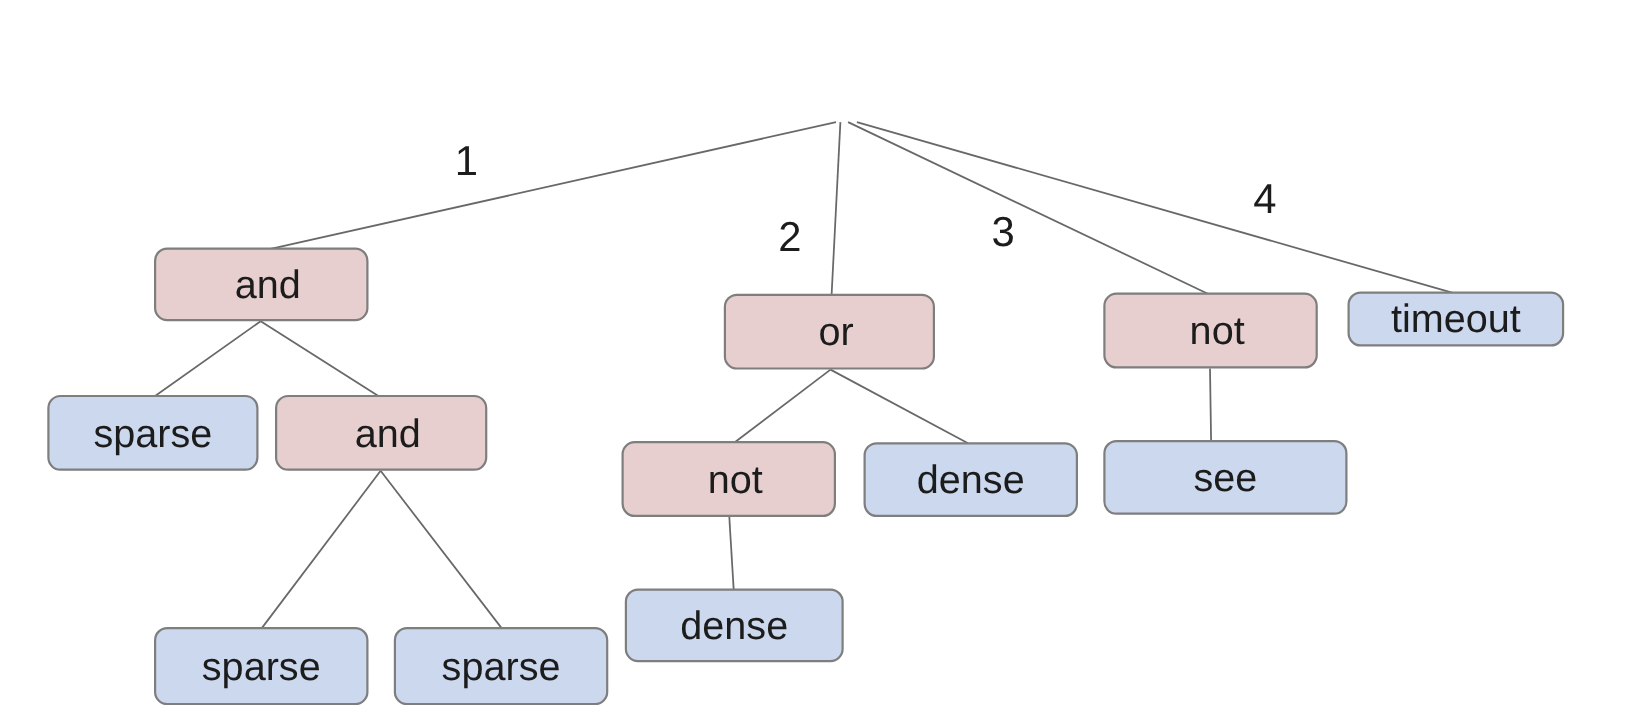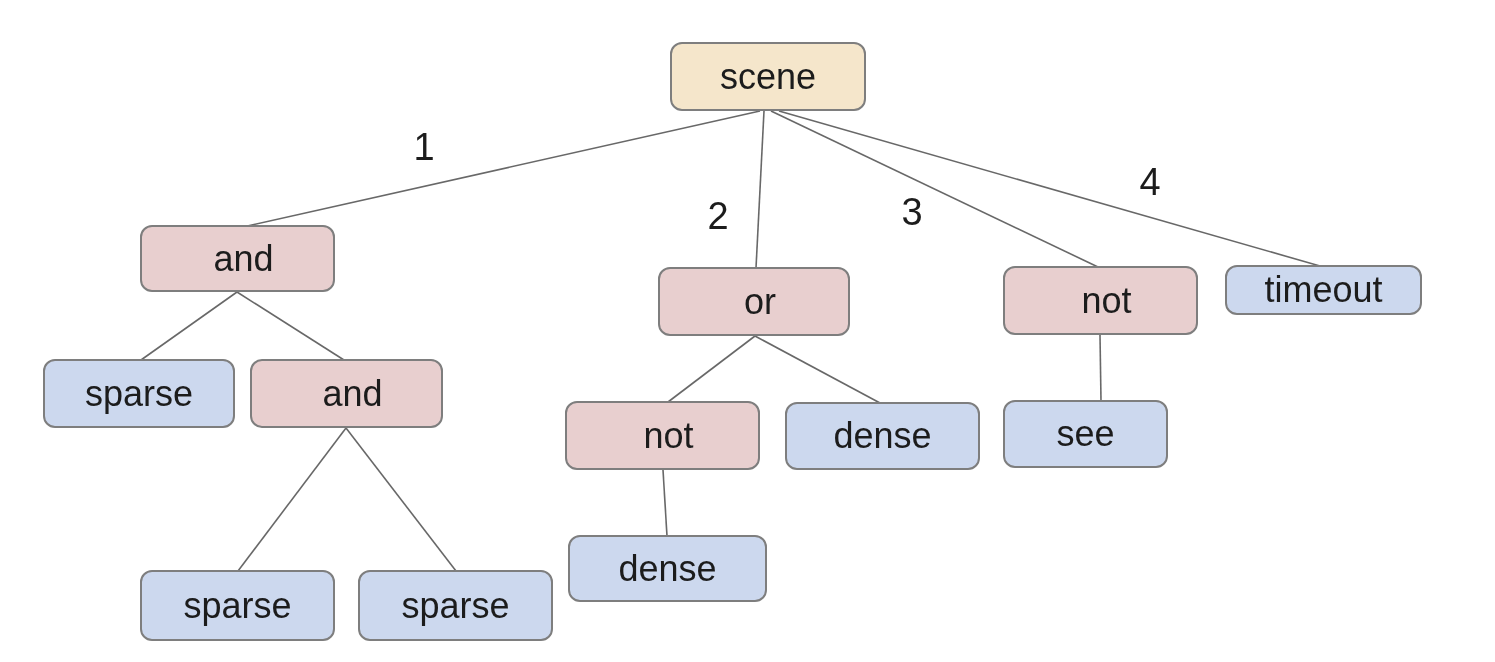--- a/index.html
+++ b/index.html
@@ -68,39 +68,38 @@
     <line x1="755" y1="336" x2="880" y2="403"></line>
     <line x1="663" y1="470" x2="667" y2="536"></line>
     <line x1="1100" y1="335" x2="1101" y2="401"></line>
   </svg>
 
   <div class="edge-label" style="left:424px; top:147px">1</div>
   <div class="edge-label" style="left:718px; top:216px">2</div>
   <div class="edge-label" style="left:912px; top:212px">3</div>
   <div class="edge-label" style="left:1150px; top:182px">4</div>
 
-  <div class="node root" style="left:670px; top:42px; width:196px; height:69px">scene</div>
 
   <div class="node operator" style="left:140px; top:225px; width:195px; height:67px">and</div>
 
   <div class="node operator" style="left:658px; top:267px; width:192px; height:69px">or</div>
 
   <div class="node operator" style="left:1003px; top:266px; width:195px; height:69px">not</div>
 
   <div class="node leaf" style="left:1225px; top:265px; width:197px; height:50px">timeout</div>
 
   <div class="node leaf" style="left:43px; top:359px; width:192px; height:69px">sparse</div>
 
   <div class="node operator" style="left:250px; top:359px; width:193px; height:69px">and</div>
 
   <div class="node operator" style="left:565px; top:401px; width:195px; height:69px">not</div>
 
   <div class="node leaf" style="left:785px; top:402px; width:195px; height:68px">dense</div>
 
-  <div class="node leaf" style="left:1003px; top:400px; width:165px; height:68px">see</div>
+  <div class="node leaf" style="left:1003px; top:400px; width:222px; height:68px">see</div>
 
   <div class="node leaf" style="left:140px; top:570px; width:195px; height:71px">sparse</div>
 
   <div class="node leaf" style="left:358px; top:570px; width:195px; height:71px">sparse</div>
 
   <div class="node leaf" style="left:568px; top:535px; width:199px; height:67px">dense</div>
 
 </div>
 
 </body></html>

